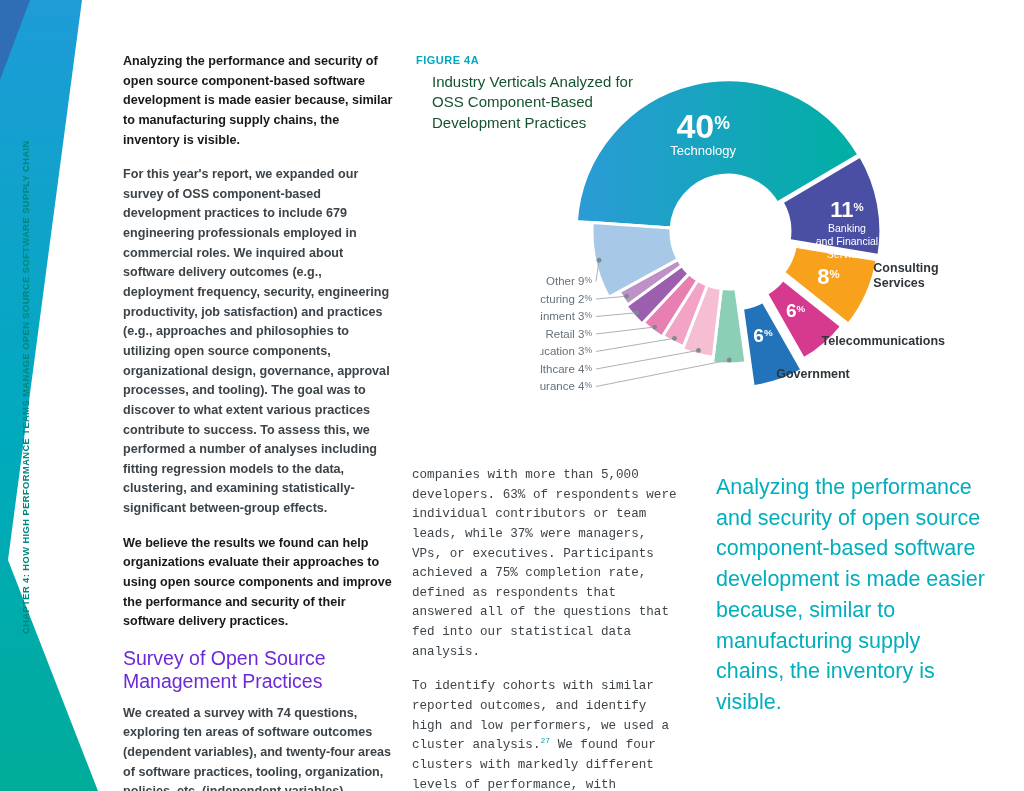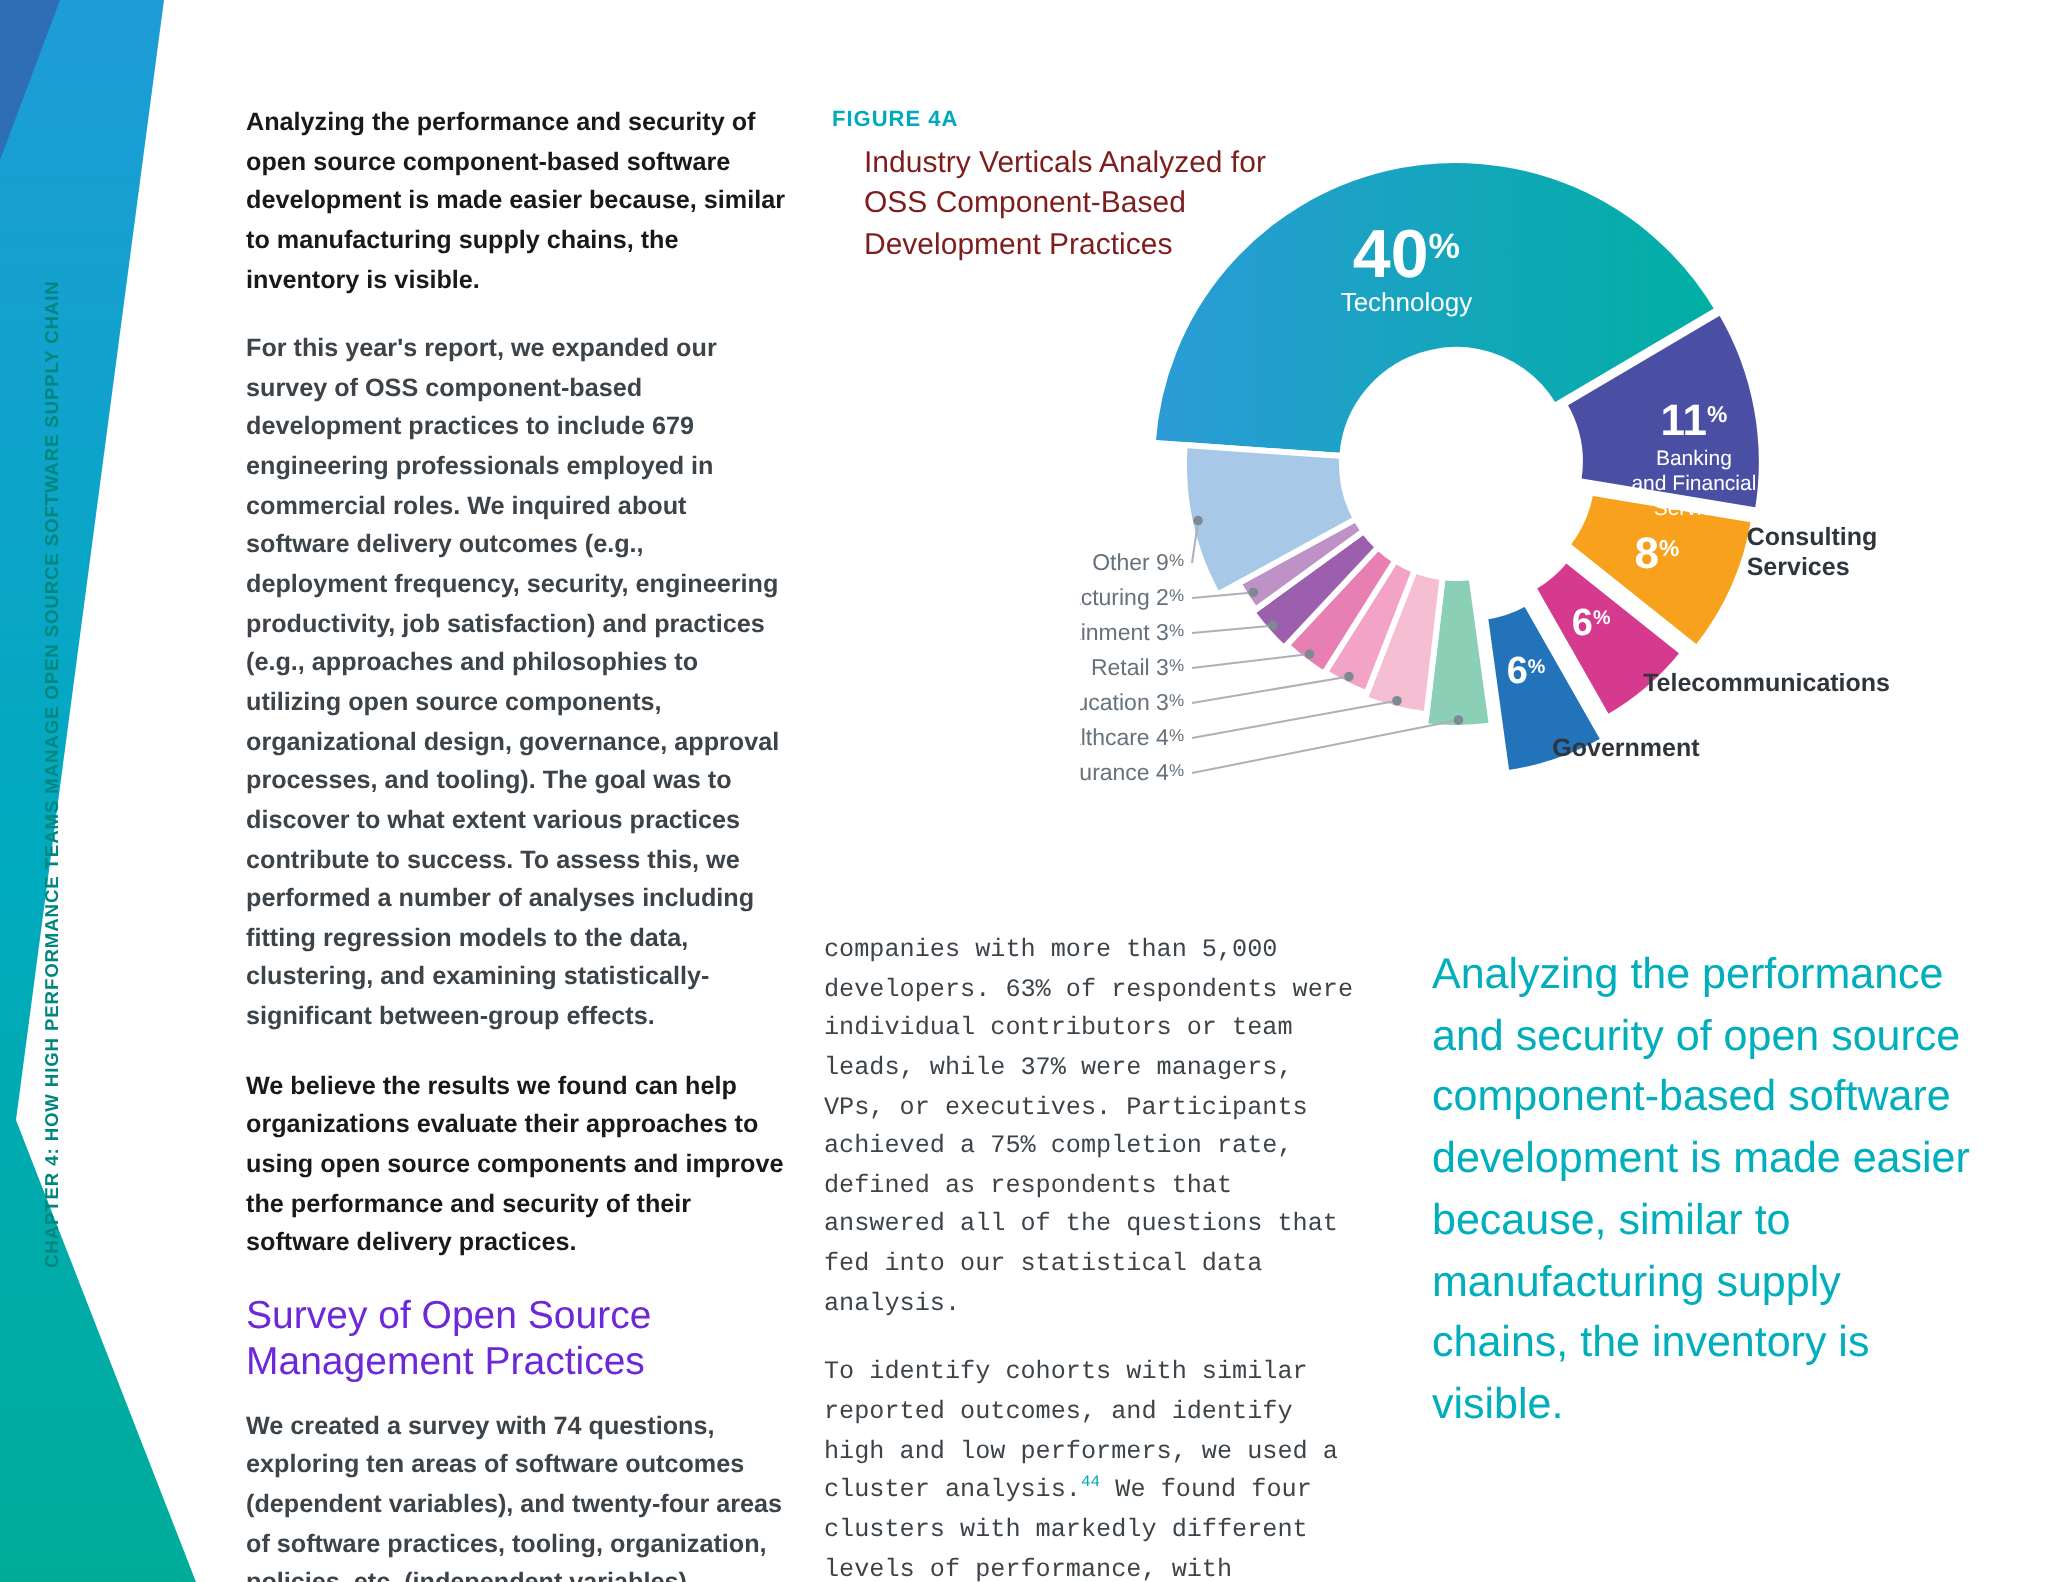--- a/index.html
+++ b/index.html
@@ -12,21 +12,21 @@
     position:absolute;left:21px;top:634px;transform:rotate(-90deg);transform-origin:0 0;
     width:468px;white-space:nowrap;font-size:9.3px;font-weight:bold;letter-spacing:0.45px;
     color:#00867D;z-index:2;
   }
   .col-left{position:absolute;left:123px;top:52px;width:270px;color:#3D4449;font-size:12.6px;line-height:1.56;z-index:1;}
   .col-left p{margin:0 0 15px 0;font-weight:bold;}
   p.bold{font-weight:bold;color:#17191B;}
   h2.teal{color:#6d28d9;font-size:19.5px;line-height:1.2;font-weight:400;margin:6px 0 10px 0;}
   sup.fn{font-size:8px;vertical-align:super;color:#00A9BD;line-height:0;}
   .figure-label{position:absolute;left:416px;top:54px;color:#00A9BD;font-weight:bold;font-size:11px;letter-spacing:0.5px;z-index:1;}
-  .figure-title{position:absolute;left:432px;top:72px;width:218px;font-size:15px;line-height:1.36;color:#7f1d1d;z-index:1;}
+  .figure-title{position:absolute;left:432px;top:72px;width:218px;font-size:15px;line-height:1.36;color:#14532d;z-index:1;}
   #donut-svg{position:absolute;left:540px;top:46px;z-index:1;font-family:"Liberation Sans", sans-serif;}
   .col-mid{position:absolute;left:412px;top:466px;width:272px;color:#3D4449;font-size:12.6px;line-height:1.56;z-index:1;}
   .col-mid p{margin:0 0 15px 0;font-family:Liberation Mono, monospace;}
   .pull-quote{
     position:absolute;left:716px;top:472px;width:278px;font-size:21.5px;line-height:1.43;
     color:#00AEBC;z-index:1;
   }
   .footer{position:absolute;left:0;top:744px;width:1024px;height:40px;z-index:1;}
 </style>
 </head>
@@ -110,21 +110,21 @@
       <line x1="56" y1="323" x2="158.48552873684062" y2="304.3760786056716" stroke="#A9B2BA" stroke-width="1"></line>
       <circle cx="158.48552873684062" cy="304.3760786056716" r="2.4" fill="#7E8A93"></circle>
       <text x="52" y="326.5" text-anchor="end" fill="#66717B" font-size="11.5"><tspan>Healthcare 4</tspan><tspan font-size="8.5" dy="-2">%</tspan></text>
       <line x1="56" y1="340.5" x2="189.21853874426589" y2="313.9941997253341" stroke="#A9B2BA" stroke-width="1"></line>
       <circle cx="189.21853874426589" cy="313.9941997253341" r="2.4" fill="#7E8A93"></circle>
       <text x="52" y="344" text-anchor="end" fill="#66717B" font-size="11.5"><tspan>Insurance 4</tspan><tspan font-size="8.5" dy="-2">%</tspan></text>
     </svg>
 
   <div class="col-mid">
     <p>companies with more than 5,000 developers. 63% of respondents were individual contributors or team leads, while 37% were managers, VPs, or executives. Participants achieved a 75% completion rate, defined as respondents that answered all of the questions that fed into our statistical data analysis.</p>
-    <p><span>To identify cohorts with similar reported outcomes, and identify high and low performers, we used a cluster analysis.</span><sup class="fn">44</sup><span> We found four clusters with markedly different levels of performance, with different patterns of practices, and with almost all factors being statistically different. We labeled them as follows:</span></p>
+    <p><span>To identify cohorts with similar reported outcomes, and identify high and low performers, we used a cluster analysis.</span><sup class="fn">27</sup><span> We found four clusters with markedly different levels of performance, with different patterns of practices, and with almost all factors being statistically different. We labeled them as follows:</span></p>
   </div>
 
   <div class="pull-quote">Analyzing the performance and security of open source component-based software development is made easier because, similar to manufacturing supply chains, the inventory is visible.</div>
 
   <div class="footer">
     
     
     
   </div>
 

